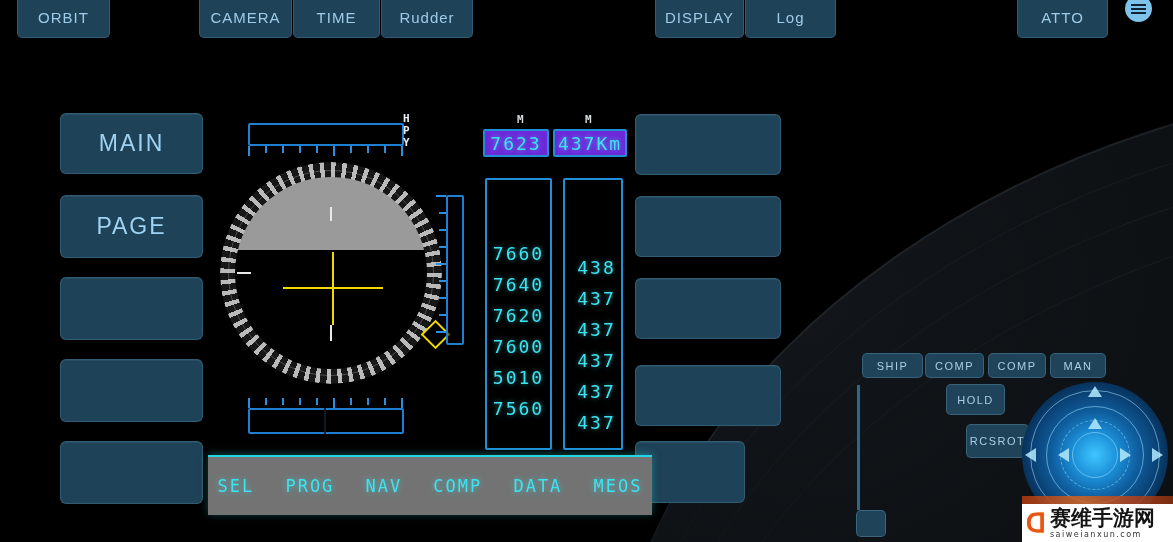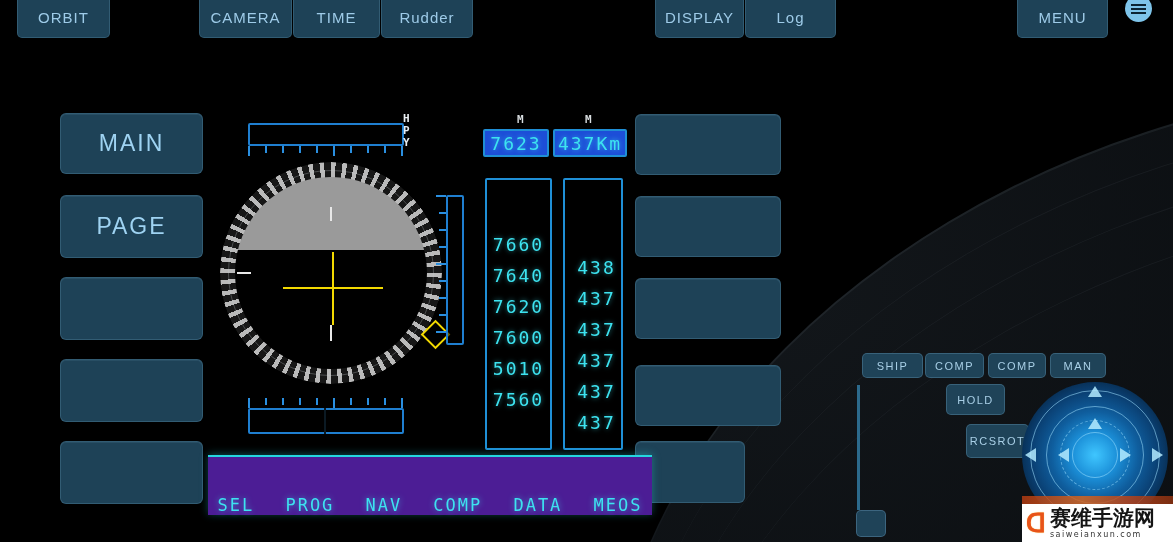--- a/index.html
+++ b/index.html
@@ -244,21 +244,21 @@
     color: #e9eef2;
     line-height: 11px;
     letter-spacing: 0;
   }
 
   
   .readout-box {
     position: absolute;
     box-sizing: border-box;
     border: 2px solid #1f8fd6;
-    background: #1d4ed8;
+    background: #6d28d9;
     color: #3de3f0;
     font-family: "DejaVu Sans Mono", monospace;
     display: flex;
     align-items: center;
     justify-content: center;
     letter-spacing: 2px;
     text-shadow: 0 0 5px rgba(61,227,240,0.65);
     border-radius: 2px;
   }
   .readout-marker {
@@ -289,24 +289,24 @@
     letter-spacing: 2px;
     text-shadow: 0 0 5px rgba(61,227,240,0.6);
   }
   .tape .vals span { line-height: 31px; }
 
   
   #bottom-menu {
     position: absolute;
     left: 208px; top: 455px;
     width: 444px; height: 58px;
-    background: #4c1d95;
+    background: #737373;
     border-top: 2px solid #25d6e0;
     display: flex;
-    align-items: flex-end;
+    align-items: center;
     justify-content: space-around;
     box-shadow: 0 -1px 8px rgba(37,214,224,0.35);
     gap: 12px;
   }
   #bottom-menu .mi {
     font-family: "DejaVu Sans Mono", monospace;
     font-size: 17px;
     color: #3de3f0;
     letter-spacing: 2px;
     text-shadow: 0 0 6px rgba(61,227,240,0.6);
@@ -446,21 +446,21 @@
 <div class="btn topbtn sq-top" style="left:381px; width:92px;">
   <span>Rudder</span>
 </div>
 <div class="btn topbtn sq-top" style="left:655px; width:89px;">
   <span>DISPLAY</span>
 </div>
 <div class="btn topbtn sq-top" style="left:745px; width:91px;">
   <span>Log</span>
 </div>
 <div class="btn topbtn sq-top" style="left:1017px; width:91px;">
-  <span>MENU</span>
+  <span>ATTO</span>
 </div>
 <div id="hamburger">
   <i></i>
     <i></i>
     <i></i>
 </div>
 
 <div class="btn pad" style="left:60px; top:113px; width:143px; height:61px;">
   <span class="pad-label">MAIN</span>
 </div>
@@ -545,21 +545,21 @@
 <div class="readout-box" style="left:483px; top:129px; width:66px; height:28px; font-size:18px;">
   <span>7623</span>
 </div>
 
 <div class="readout-marker" style="left:585px; top:113px;">M</div>
 <div class="readout-box" style="left:553px; top:129px; width:74px; height:28px; font-size:18px;">
   <span>437Km</span>
 </div>
 
 <div class="tape" style="left:485px; top:178px; width:67px; height:272px;">
-  <div class="vals" style="top:49px;">
+  <div class="vals" style="top:58px;">
     <span>7660</span>
     <span>7640</span>
     <span>7620</span>
     <span>7600</span>
     <span>5010</span>
     <span>7560</span>
   </div>
 </div>
 
 <div class="tape" style="left:563px; top:178px; width:60px; height:272px;">

